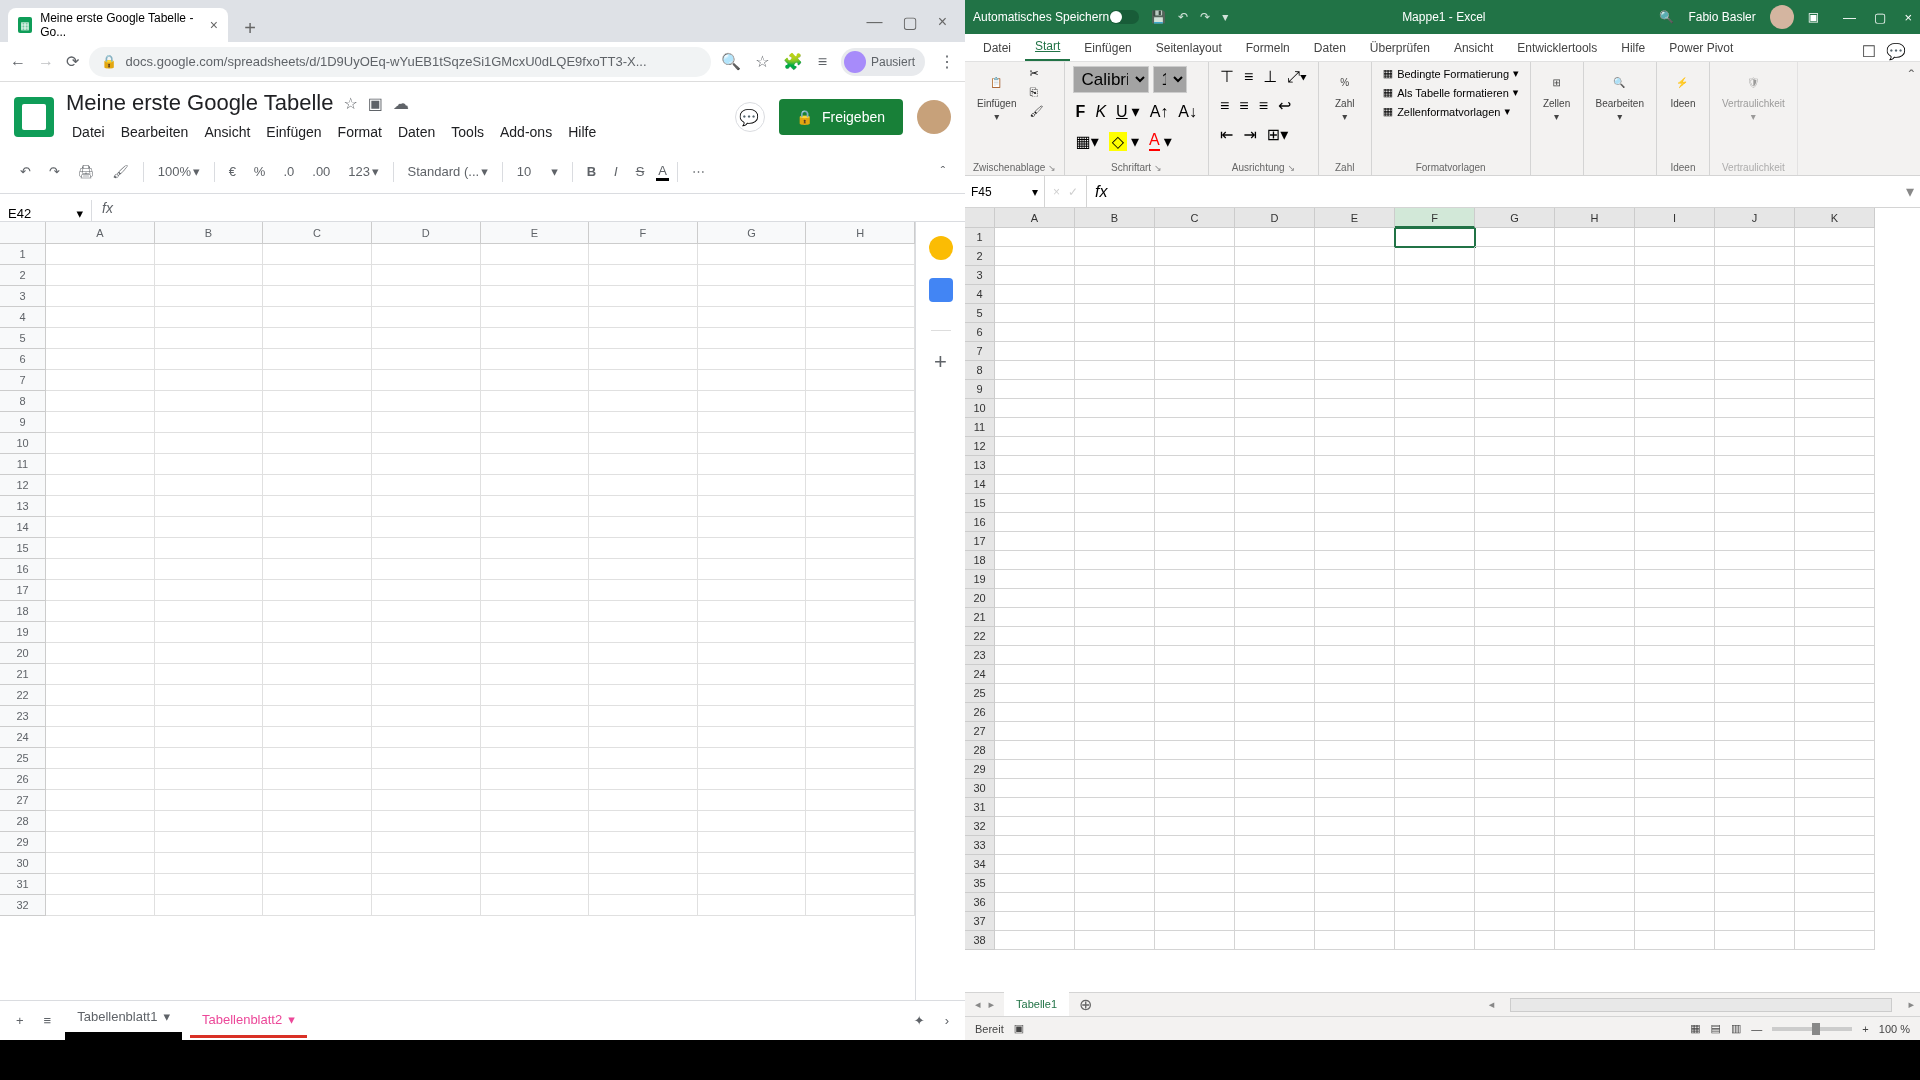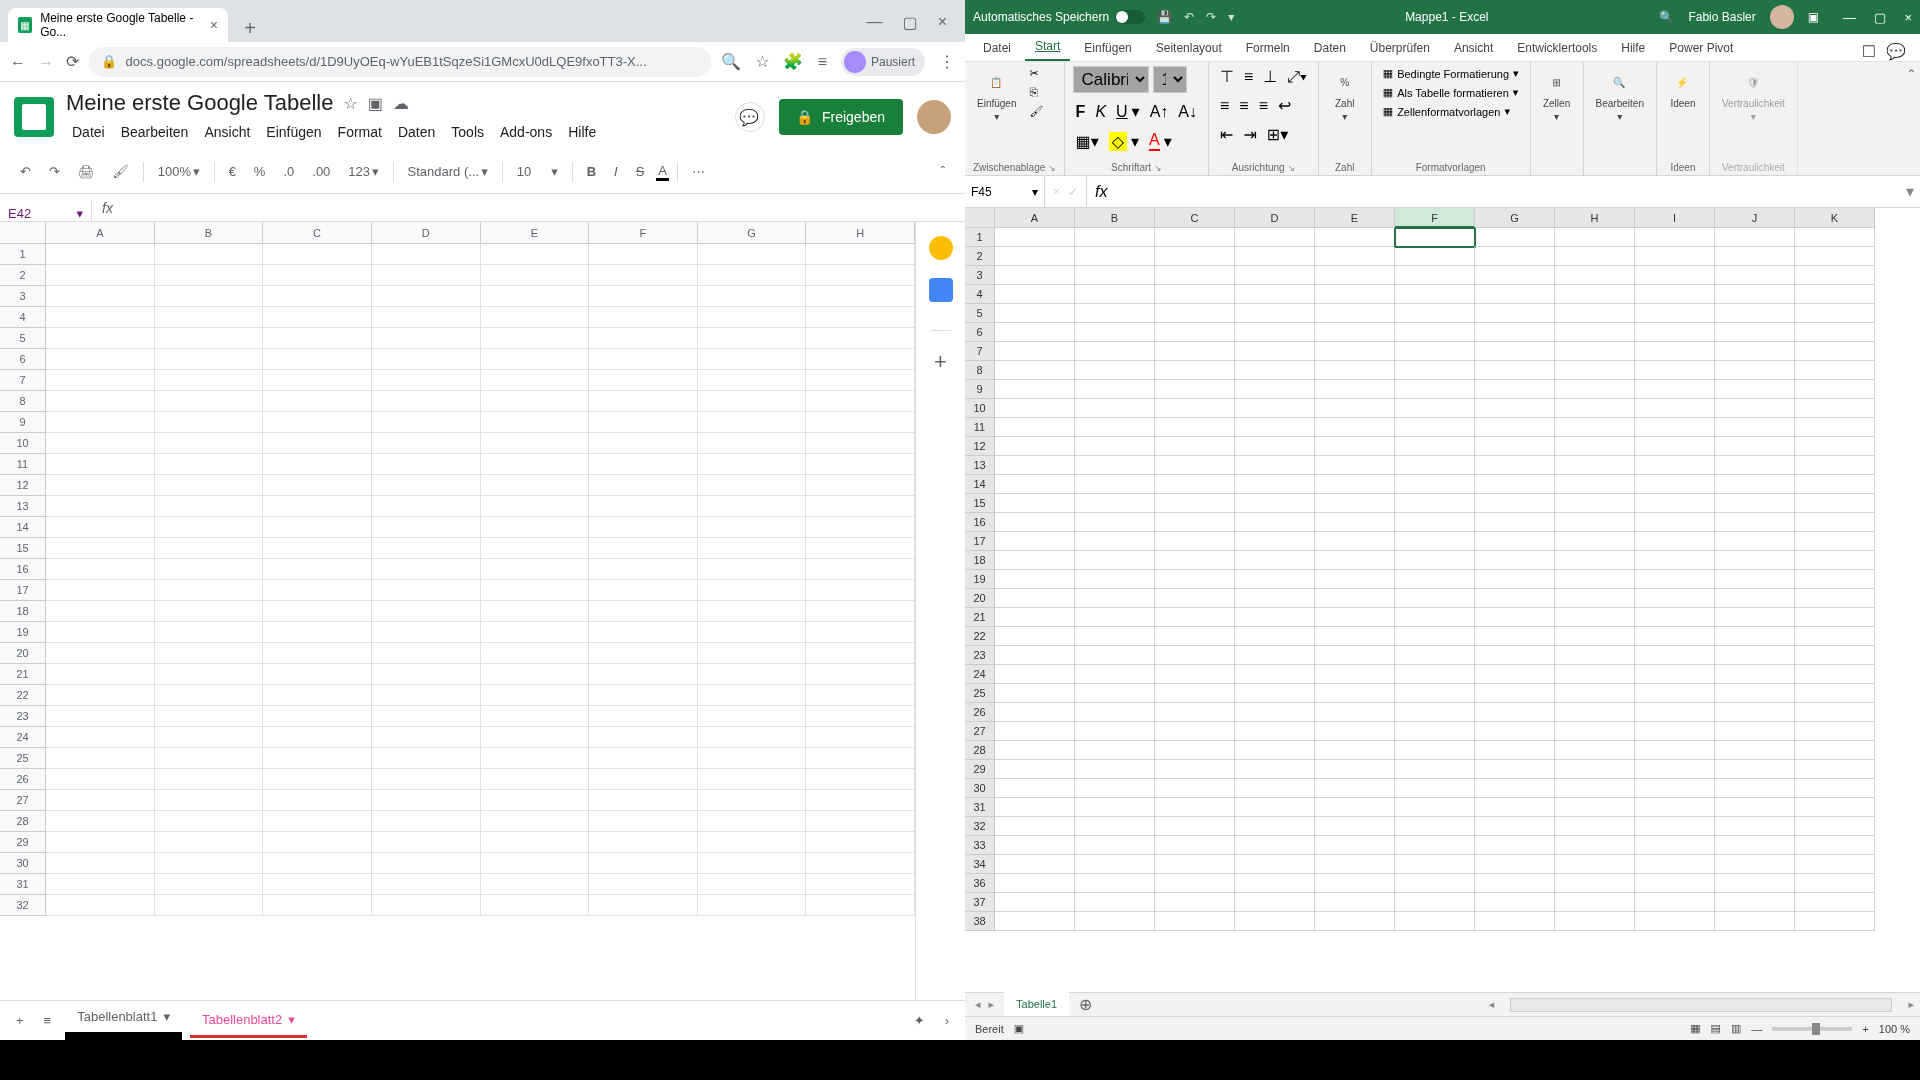--- a/index.html
+++ b/index.html
@@ -39,21 +39,21 @@
 .gs-user-avatar { width: 34px; height: 34px; border-radius: 50%; background: #c7a17a; }
 .gs-comment-icon { width: 30px; height: 30px; border: 1px solid #dadce0; border-radius: 50%; display: flex; align-items: center; justify-content: center; }
 
 .gs-toolbar { height: 44px; border-bottom: 1px solid #dadce0; display: flex; align-items: center; padding: 0 14px; gap: 6px; margin-top: 6px; }
 .gs-tool { padding: 4px 6px; color: #5f6368; cursor: pointer; font-size: 13px; }
 .gs-tool-sep { width: 1px; height: 20px; background: #dadce0; margin: 0 2px; }
 .gs-zoom { display: flex; align-items: center; gap: 2px; }
 .gs-underline-a { border-bottom: 3px solid #000; padding: 0 2px; }
 
 .gs-formula-row { height: 28px; border-bottom: 1px solid #dadce0; display: flex; align-items: center; }
-.gs-namebox { width: 92px; border-right: 1px solid #dadce0; padding: 0 8px; font-size: 13px; color: #701a75; display: flex; align-items: center; justify-content: space-between; height: 100%; margin-top: 12px; }
+.gs-namebox { width: 92px; border-right: 1px solid #dadce0; padding: 0 8px; font-size: 13px; color: #000000; display: flex; align-items: center; justify-content: space-between; height: 100%; margin-top: 12px; }
 .gs-fx { padding: 0 10px; color: #5f6368; font-style: italic; font-size: 14px; }
 
 .gs-body { flex: 1; display: flex; overflow: hidden; }
 .gs-grid-area { flex: 1; display: flex; flex-direction: column; overflow: hidden; }
 .gs-colheads { display: flex; height: 22px; border-bottom: 1px solid #ccc; }
 .gs-corner { width: 46px; border-right: 1px solid #ccc; background: #f8f9fa; }
 .gs-colhead { flex: 1; min-width: 100px; border-right: 1px solid #ccc; background: #f8f9fa; text-align: center; font-size: 11px; color: #5f6368; line-height: 22px; }
 .gs-rows { flex: 1; overflow: auto; }
 .gs-row { display: flex; height: 21px; }
 .gs-rowhead { width: 46px; border-right: 1px solid #ccc; border-bottom: 1px solid #ccc; background: #f8f9fa; text-align: center; font-size: 11px; color: #5f6368; line-height: 21px; }
@@ -61,21 +61,21 @@
 .gs-sidepanel { width: 50px; border-left: 1px solid #dadce0; display: flex; flex-direction: column; align-items: center; gap: 18px; padding-top: 14px; }
 .gs-side-icon { width: 24px; height: 24px; border-radius: 50%; }
 
 .gs-tabs { height: 40px; border-top: 1px solid #dadce0; display: flex; align-items: center; padding: 0 10px; gap: 8px; }
 .gs-tab { padding: 8px 12px; font-size: 13px; color: #5f6368; display: flex; align-items: center; gap: 6px; cursor: pointer; }
 .gs-tab.active { color: #ec4899; border-bottom: 3px solid #d93025; }
 .gs-tab.bluebar { border-bottom: 8px solid #000000; }
 
 
 .xl-titlebar { height: 34px; background: #217346; display: flex; align-items: center; padding: 0 8px; color: #fff; font-size: 12px; }
-.xl-autosave { display: flex; gap: 6px; }
+.xl-autosave { display: flex; }
 .xl-toggle { width: 30px; height: 14px; background: #185c38; border-radius: 8px; position: relative; }
 .xl-toggle::after { content: ''; width: 12px; height: 12px; background: #fff; border-radius: 50%; position: absolute; left: 1px; top: 1px; }
 .xl-title-center { flex: 1; text-align: center; }
 .xl-title-right { display: flex; align-items: center; gap: 14px; }
 .xl-title-icons-left { display: flex; gap: 12px; margin-left: 12px; opacity: 0.8; }
 .xl-user-avatar { width: 24px; height: 24px; border-radius: 50%; background: #d4b5a0; }
 .xl-wincontrols { display: flex; gap: 18px; margin-left: 10px; font-size: 13px; }
 
 .xl-ribbon-tabs { height: 28px; background: #fff; border-bottom: 1px solid #e1e1e1; display: flex; align-items: flex-end; padding: 0 8px; gap: 4px; }
 .xl-rtab { padding: 6px 10px; font-size: 12px; color: #444; cursor: pointer; }
@@ -1319,20 +1319,34 @@
           <div class="xl-cell"></div>
           <div class="xl-cell"></div>
           <div class="xl-cell"></div>
           <div class="xl-cell"></div>
           <div class="xl-cell"></div>
           <div class="xl-cell"></div>
           <div class="xl-cell"></div>
           <div class="xl-cell"></div>
         </div>
         <div class="xl-row">
+          <div class="xl-rowhead">35</div>
+          <div class="xl-cell"></div>
+          <div class="xl-cell"></div>
+          <div class="xl-cell"></div>
+          <div class="xl-cell"></div>
+          <div class="xl-cell"></div>
+          <div class="xl-cell"></div>
+          <div class="xl-cell"></div>
+          <div class="xl-cell"></div>
+          <div class="xl-cell"></div>
+          <div class="xl-cell"></div>
+          <div class="xl-cell"></div>
+        </div>
+        <div class="xl-row">
           <div class="xl-rowhead">36</div>
           <div class="xl-cell"></div>
           <div class="xl-cell"></div>
           <div class="xl-cell"></div>
           <div class="xl-cell"></div>
           <div class="xl-cell"></div>
           <div class="xl-cell"></div>
           <div class="xl-cell"></div>
           <div class="xl-cell"></div>
           <div class="xl-cell"></div>

